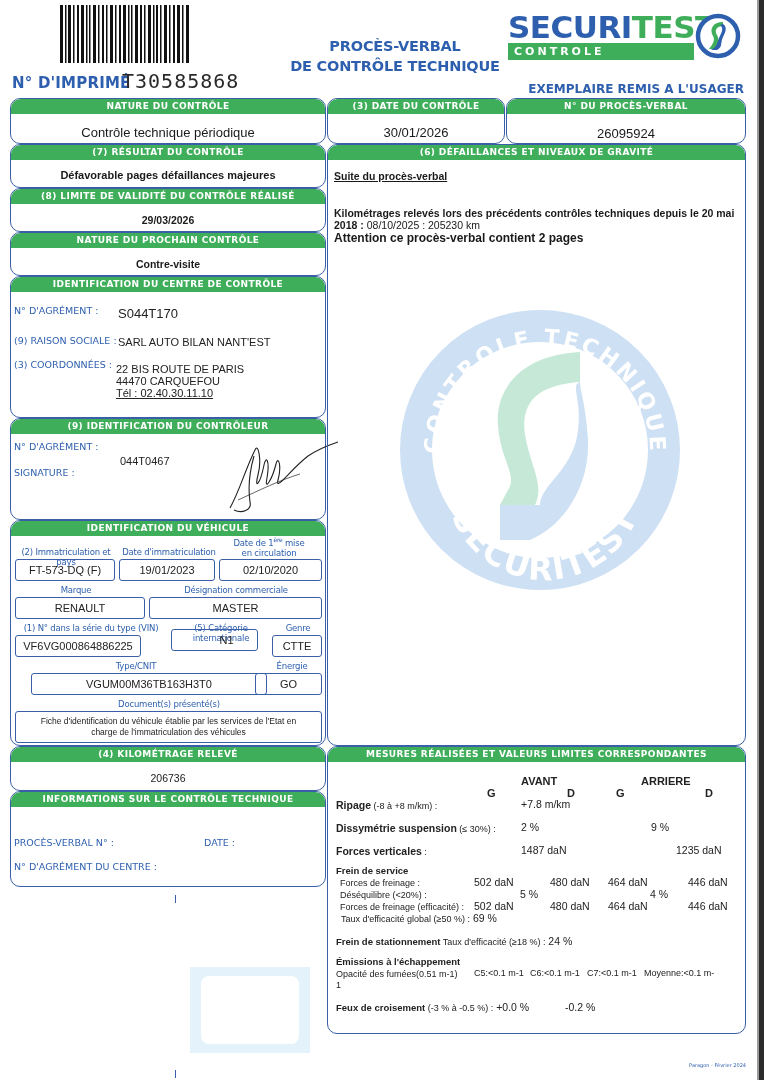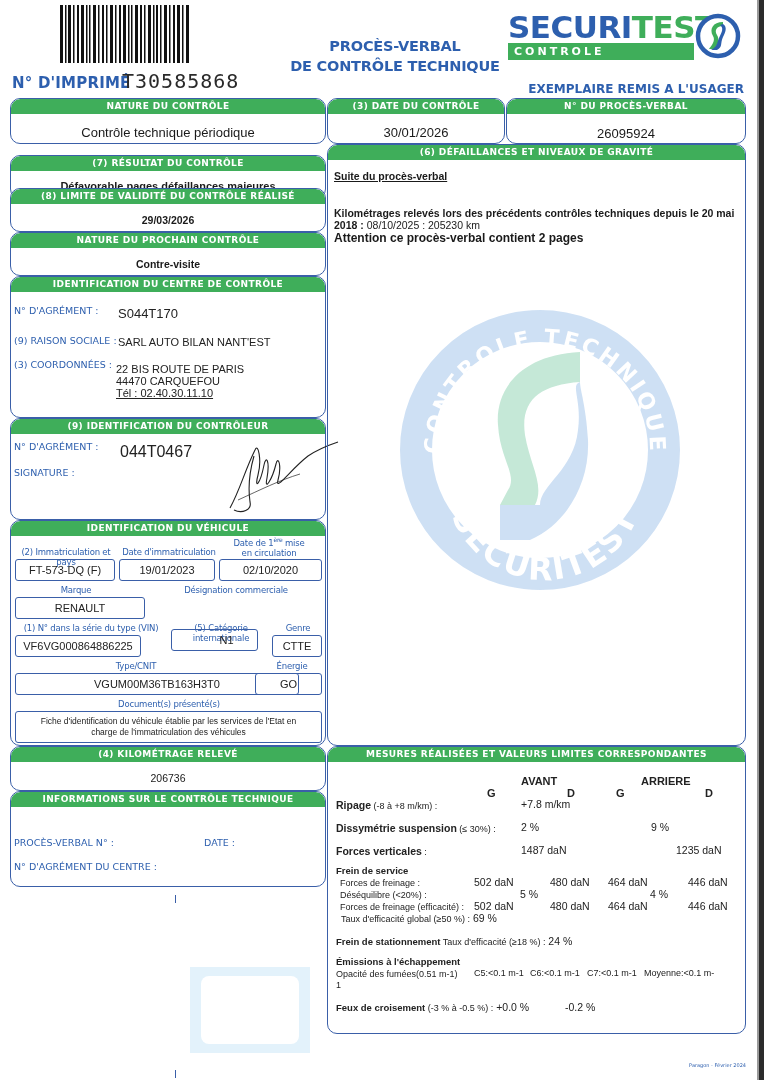--- a/index.html
+++ b/index.html
@@ -112,21 +112,21 @@
 </div>
 <div class="box" style="left:327px; top:98px; width:178px; height:46px;">
   <div class="box-head">(3) DATE DU CONTRÔLE</div>
   <div class="box-body center-val" style="font-size:13px; padding-top:11px;">30/01/2026</div>
 </div>
 <div class="box" style="left:506px; top:98px; width:240px; height:46px;">
   <div class="box-head">N° DU PROCÈS-VERBAL</div>
   <div class="box-body center-val" style="font-size:13px; padding-top:12px;">26095924</div>
 </div>
 
-<div class="box" style="left:10px; top:144px; width:316px; height:44px;margin-top:11px;">
+<div class="box" style="left:10px; top:144px; width:316px; height:44px;">
   <div class="box-head">(7) RÉSULTAT DU CONTRÔLE</div>
   <div class="box-body center-val" style="font-weight:bold; font-size:11px; padding-top:9px;">Défavorable pages défaillances majeures</div>
 </div>
 <div class="box" style="left:10px; top:188px; width:316px; height:44px;">
   <div class="box-head">(8) LIMITE DE VALIDITÉ DU CONTRÔLE RÉALISÉ</div>
   <div class="box-body center-val" style="font-weight:bold; font-size:10.5px; padding-top:10px;">29/03/2026</div>
 </div>
 <div class="box" style="left:10px; top:232px; width:316px; height:44px;">
   <div class="box-head">NATURE DU PROCHAIN CONTRÔLE</div>
   <div class="box-body center-val" style="font-weight:bold; font-size:10.5px; padding-top:10px;">Contre-visite</div>
@@ -140,21 +140,21 @@
   <div class="abs val" style="left:107px; top:59px;">SARL AUTO BILAN NANT'EST</div>
   <div class="abs lbl-blue" style="left:3px; top:82px;">(3) COORDONNÉES :</div>
   <div class="abs val" style="left:105px; top:86px;">22 BIS ROUTE DE PARIS</div>
   <div class="abs val" style="left:105px; top:98px;">44470 CARQUEFOU</div>
   <div class="abs val" style="left:105px; top:110px;text-decoration:underline;">Tél : 02.40.30.11.10</div>
 </div>
 
 <div class="box" style="left:10px; top:418px; width:316px; height:102px;">
   <div class="box-head">(9) IDENTIFICATION DU CONTRÔLEUR</div>
   <div class="abs lbl-blue" style="left:3px; top:22px;">N° D'AGRÉMENT :</div>
-  <div class="abs val" style="left:97px; top:24px; font-size:16px;padding-left:12px;">044T0467</div>
+  <div class="abs val" style="left:97px; top:36px; font-size:11px;padding-left:12px;">044T0467</div>
   <div class="abs lbl-blue" style="left:3px; top:48px;">SIGNATURE :</div>
 </div>
 <svg class="abs" style="left:220px; top:430px; width:120px; height:90px;" viewBox="0 0 120 90">
   <path d="M10 78 C20 60 25 40 35 20 C38 12 42 30 38 45 C34 60 40 55 44 35 C46 25 50 30 47 48 C44 62 52 50 56 34 C58 25 62 35 58 50 C55 62 70 40 88 26 C100 18 112 14 118 12 M34 26 C30 40 28 58 30 72 C32 80 22 84 14 80" fill="none" stroke="#222" stroke-width="1.1"></path>
   <path d="M18 70 C40 60 60 50 80 44" fill="none" stroke="#222" stroke-width="0.7"></path>
 </svg>
 
 <div class="box" style="left:10px; top:520px; width:316px; height:226px;">
   <div class="box-head">IDENTIFICATION DU VÉHICULE</div>
 
@@ -164,31 +164,32 @@
     <span>Date de 1</span><sup style="font-size:6px;">ère</sup><span> mise</span><br>
     <span>en circulation</span>
   </div>
   <div class="vfield" style="left:4px; top:38px; width:100px;">FT-573-DQ  (F)</div>
   <div class="vfield" style="left:108px; top:38px; width:96px;">19/01/2023</div>
   <div class="vfield" style="left:208px; top:38px; width:103px;">02/10/2020</div>
 
   <div class="vlabel" style="left:0; top:64px; width:130px;">Marque</div>
   <div class="vlabel" style="left:140px; top:64px; width:170px;">Désignation commerciale</div>
   <div class="vfield" style="left:4px; top:76px; width:130px;">RENAULT</div>
+  <div class="vfield" style="left:138px; top:76px; width:173px;">MASTER</div>
 
   <div class="vlabel" style="left:0; top:102px; width:160px;">(1) N° dans la série du type (VIN)</div>
   <div class="vlabel" style="left:160px; top:102px; width:100px;">(5) Catégorie internationale</div>
   <div class="vlabel" style="left:262px; top:102px; width:50px;">Genre</div>
   <div class="vfield" style="left:4px; top:114px; width:126px;">VF6VG000864886225</div>
   <div class="vfield" style="left:160px; top:108px; width:87px;padding-left:24px;">N1</div>
   <div class="vfield" style="left:261px; top:114px; width:50px;">CTTE</div>
 
   <div class="vlabel" style="left:0; top:140px; width:250px;">Type/CNIT</div>
   <div class="vlabel" style="left:250px; top:140px; width:62px;">Énergie</div>
-  <div class="vfield" style="left:4px; top:152px; width:284px;">VGUM00M36TB163H3T0</div>
+  <div class="vfield" style="left:20px; top:152px; width:236px;">VGUM00M36TB163H3T0</div>
   <div class="vfield" style="left:244px; top:152px; width:67px;">GO</div>
 
   <div class="vlabel" style="left:0; top:178px; width:316px;">Document(s) présenté(s)</div>
   <div class="vfield" style="left:4px; top:190px; width:307px; height:32px; line-height:11px; font-size:8.5px; padding-top:4px;">
     <div>Fiche d'identification du véhicule établie par les services de l'Etat en</div>
     <div>charge de l'immatriculation des véhicules</div>
   </div>
 </div>
 
 <div class="box" style="left:10px; top:746px; width:316px; height:45px;">

